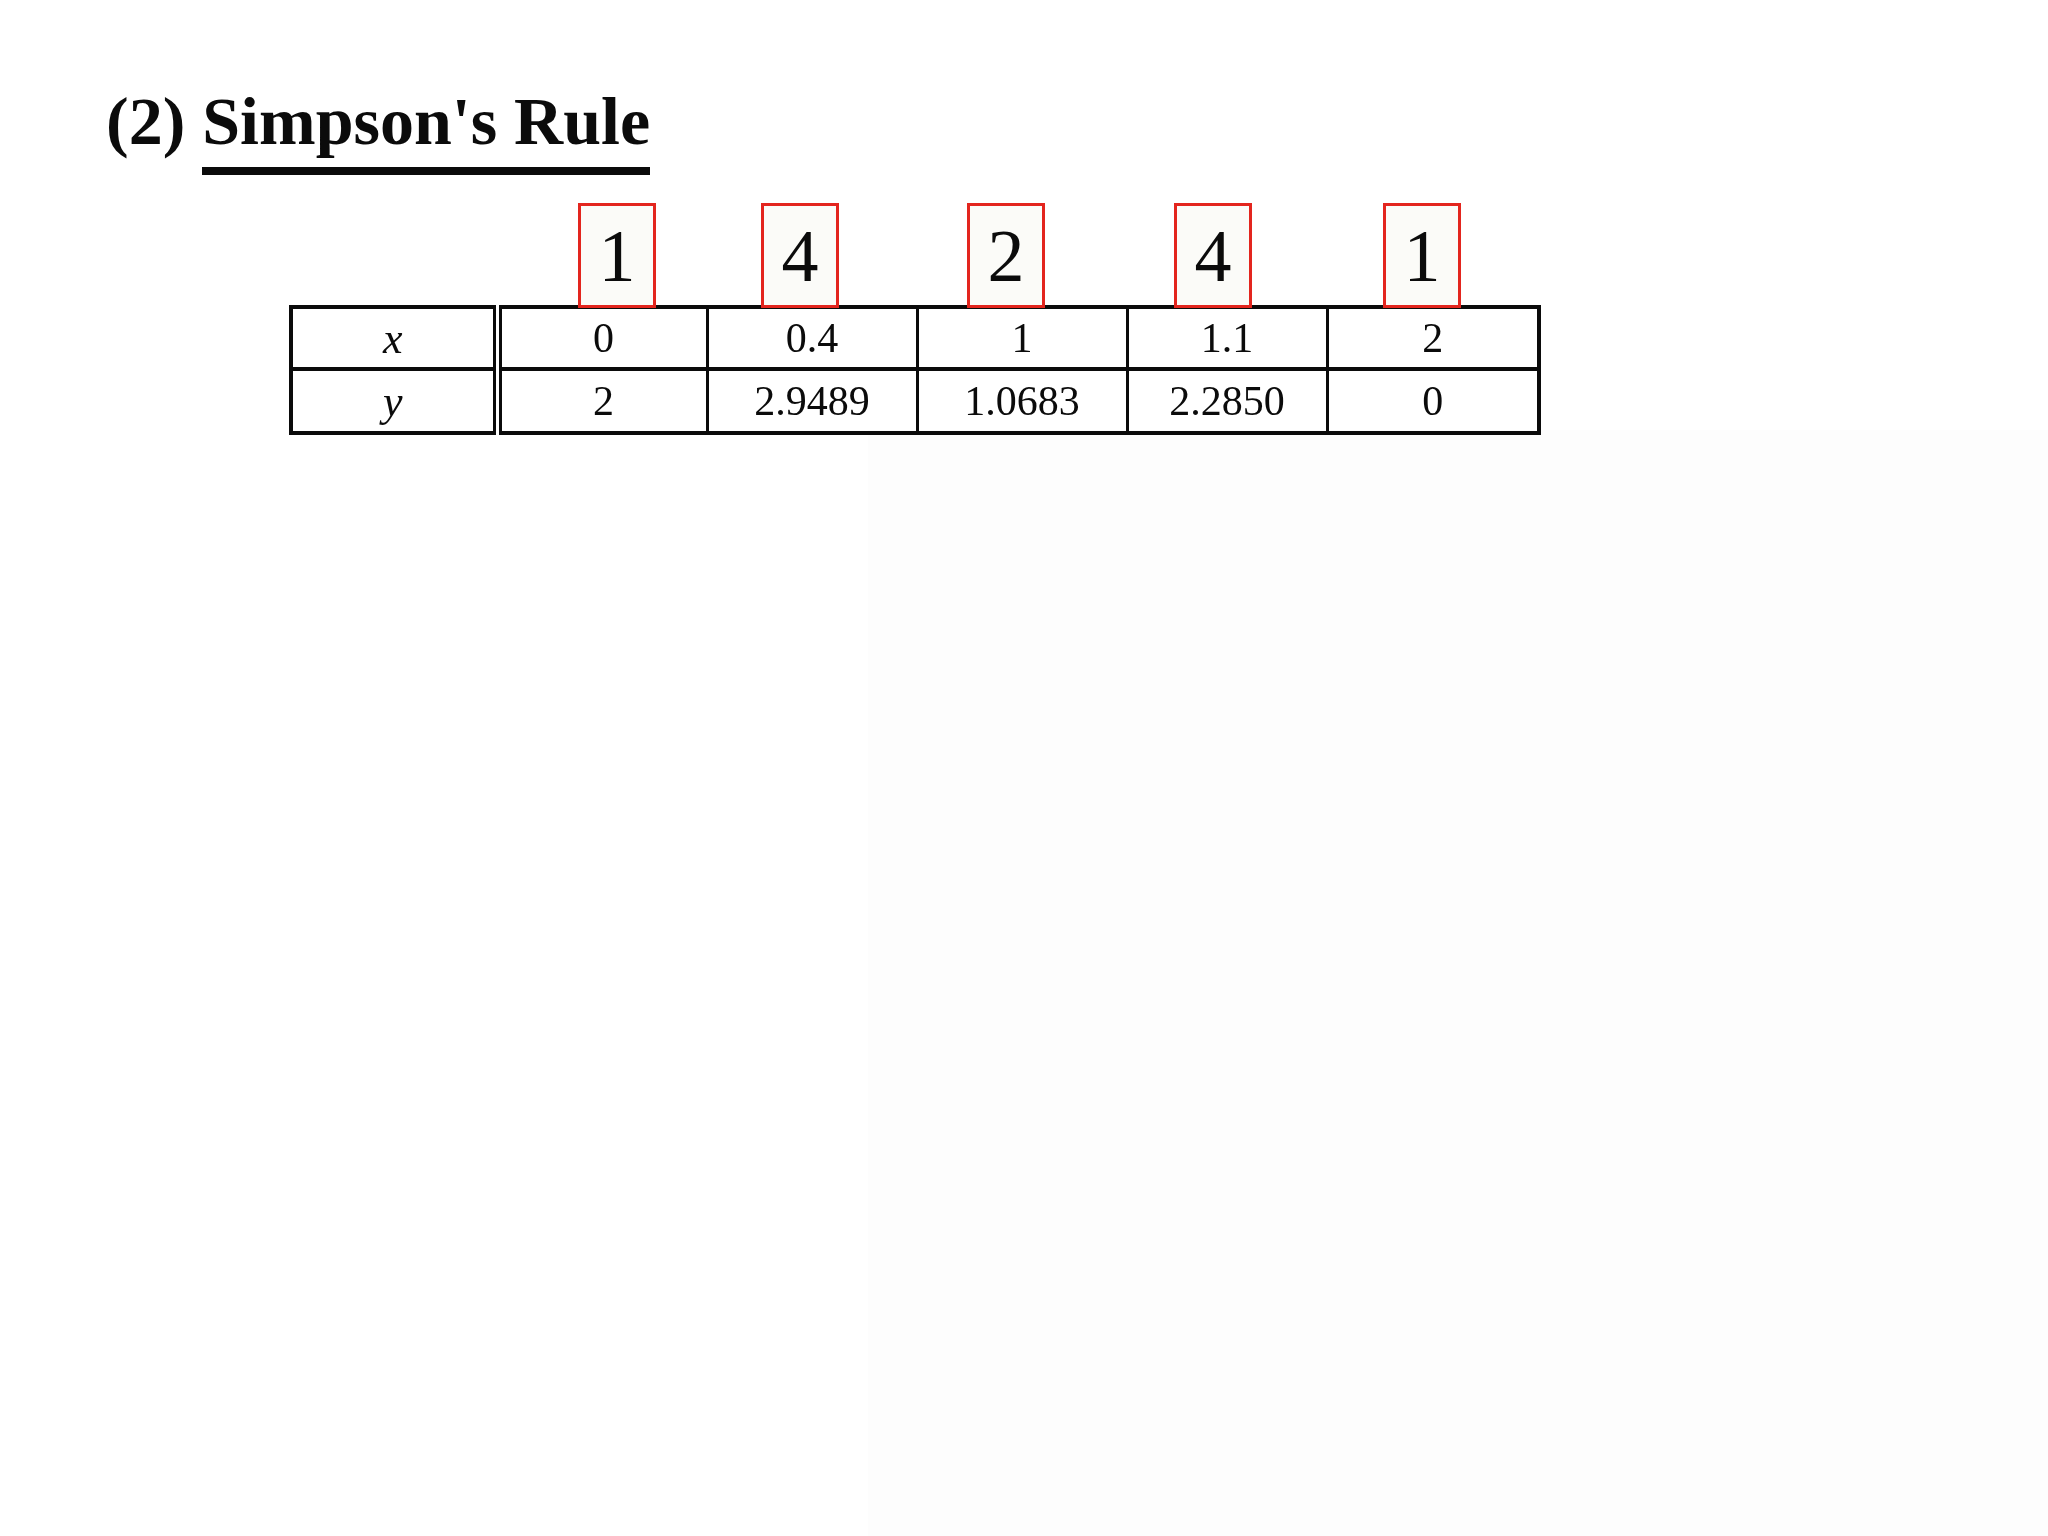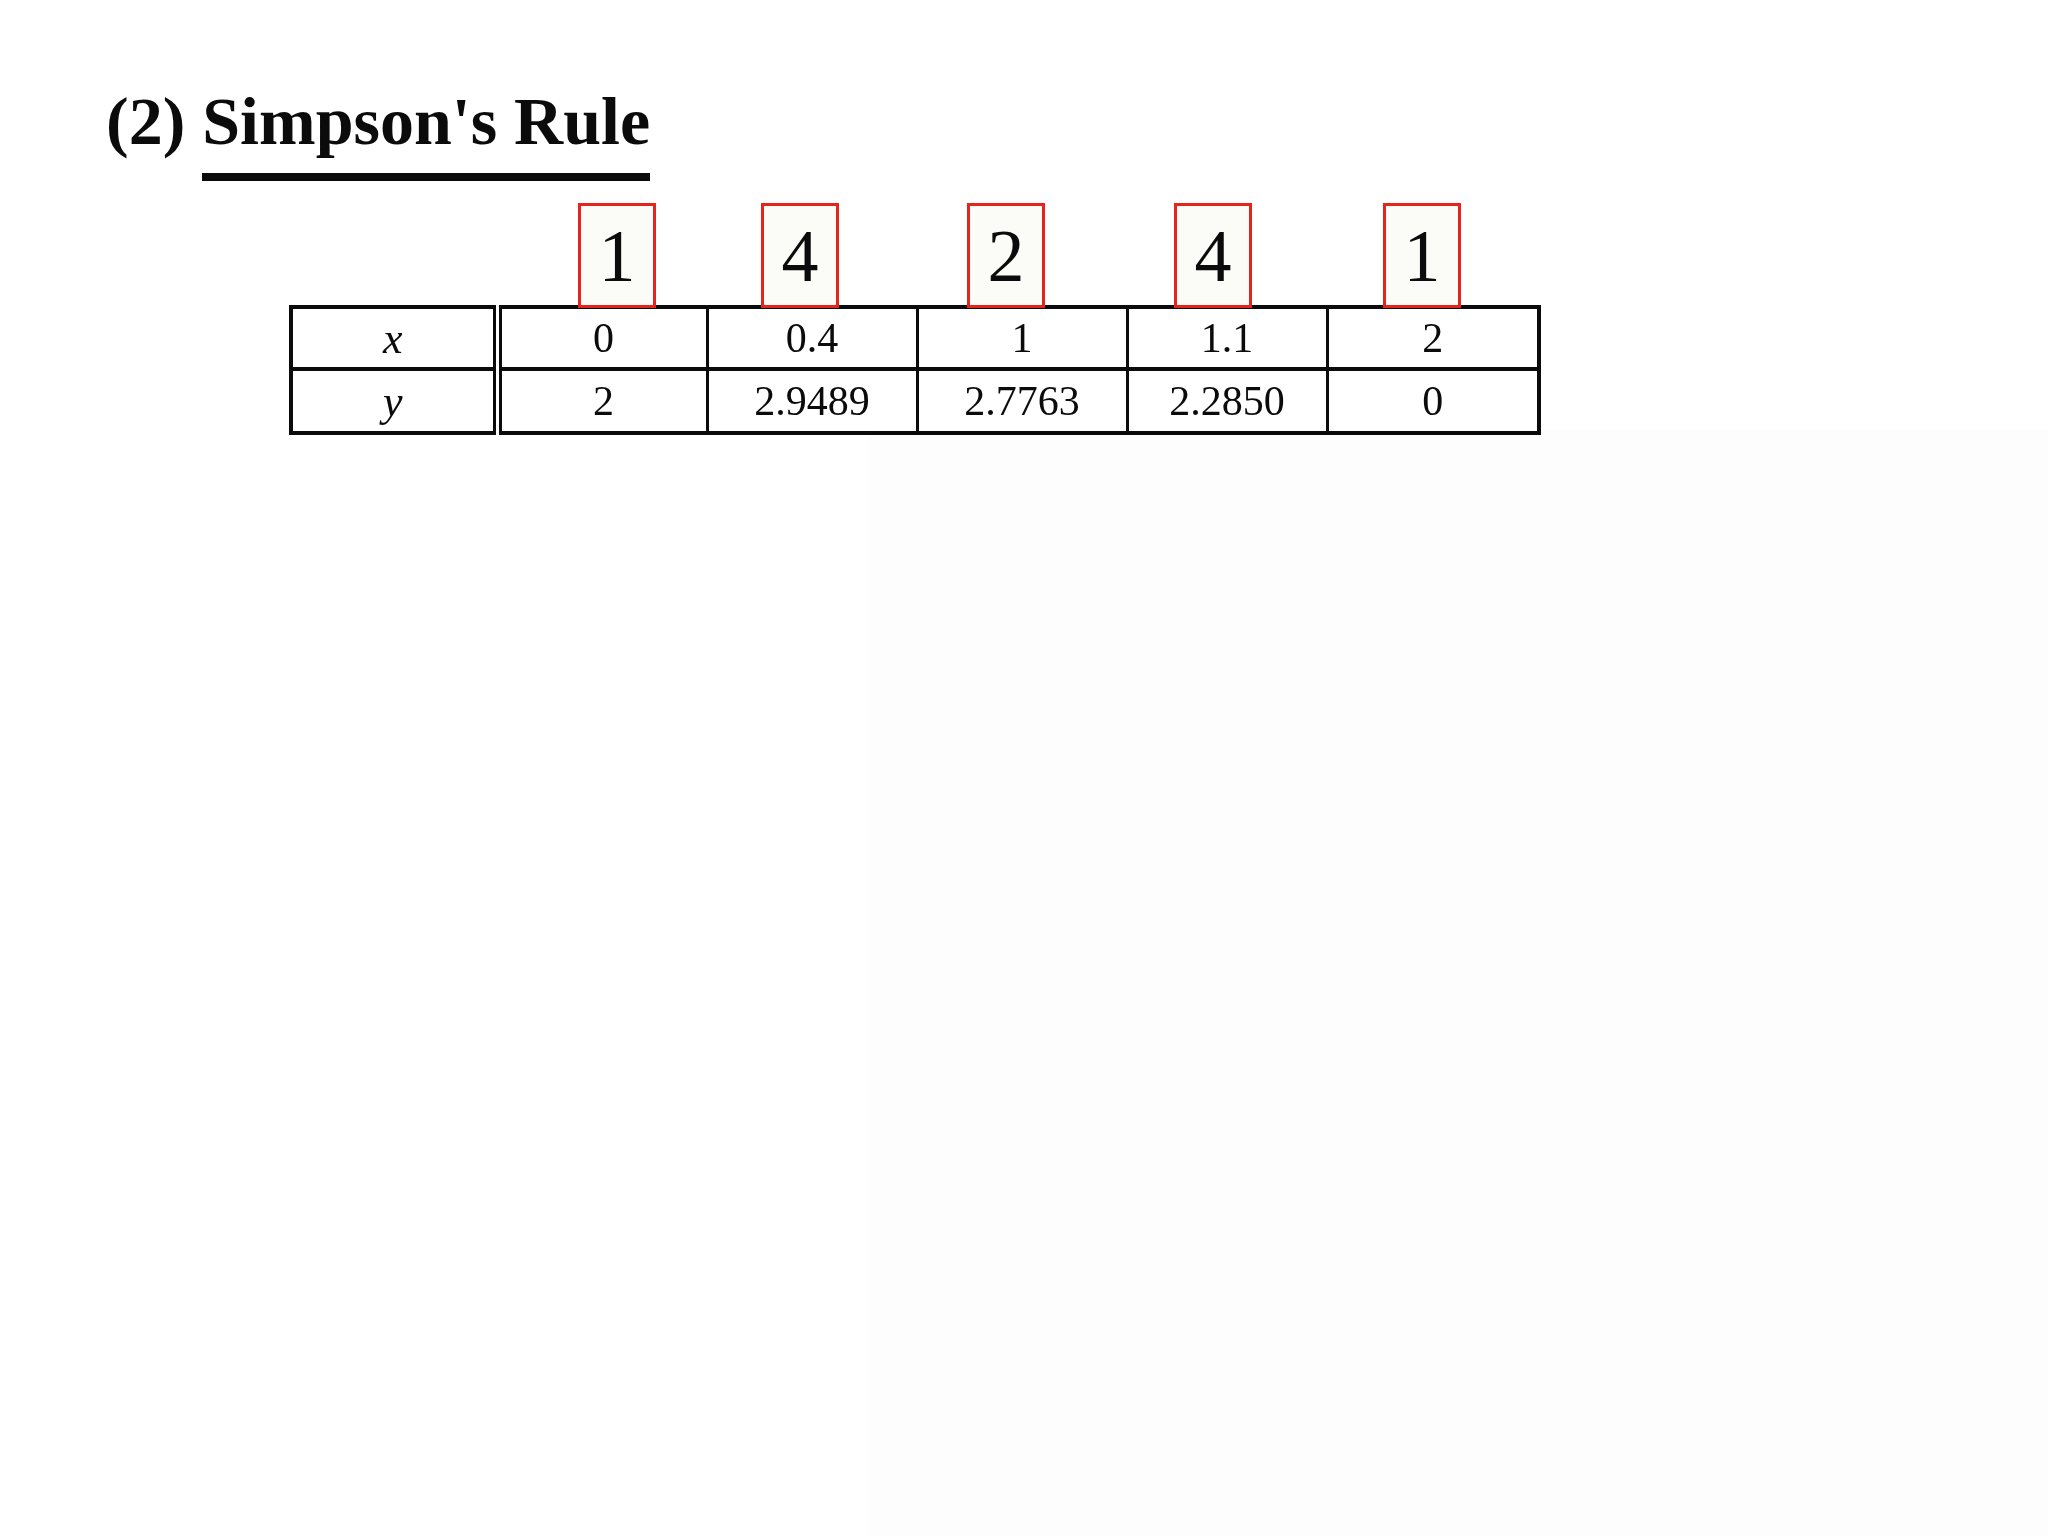--- a/index.html
+++ b/index.html
@@ -25,21 +25,21 @@
     margin: 0;
     font-size: 68px;
     font-weight: 700;
     line-height: 1;
     white-space: nowrap;
     z-index: 2;
   }
   .title-prefix { margin-right: 17px; }
   .title-underlined {
     border-bottom: 8px solid var(--ink, #0b0b0b);
-    padding-bottom: 14px;
+    padding-bottom: 8px;
   }
   .coef-box {
     position: absolute;
     top: 203px;
     width: 78px; height: 105px;
     box-sizing: border-box;
     border: 3px solid var(--red, #e3251e);
     background: var(--boxfill, #fbfbf8);
     display: flex;
     align-items: center;
@@ -111,20 +111,20 @@
         <td class="first-data">0</td>
         <td>0.4</td>
         <td>1</td>
         <td>1.1</td>
         <td>2</td>
       </tr>
       <tr class="row-y">
         <td class="lab">y</td>
         <td class="first-data">2</td>
         <td>2.9489</td>
-        <td>2.7763</td>
+        <td>1.0683</td>
         <td>2.2850</td>
         <td>0</td>
       </tr>
     </tbody>
   </table>
 
 </div>
 
 </body></html>

